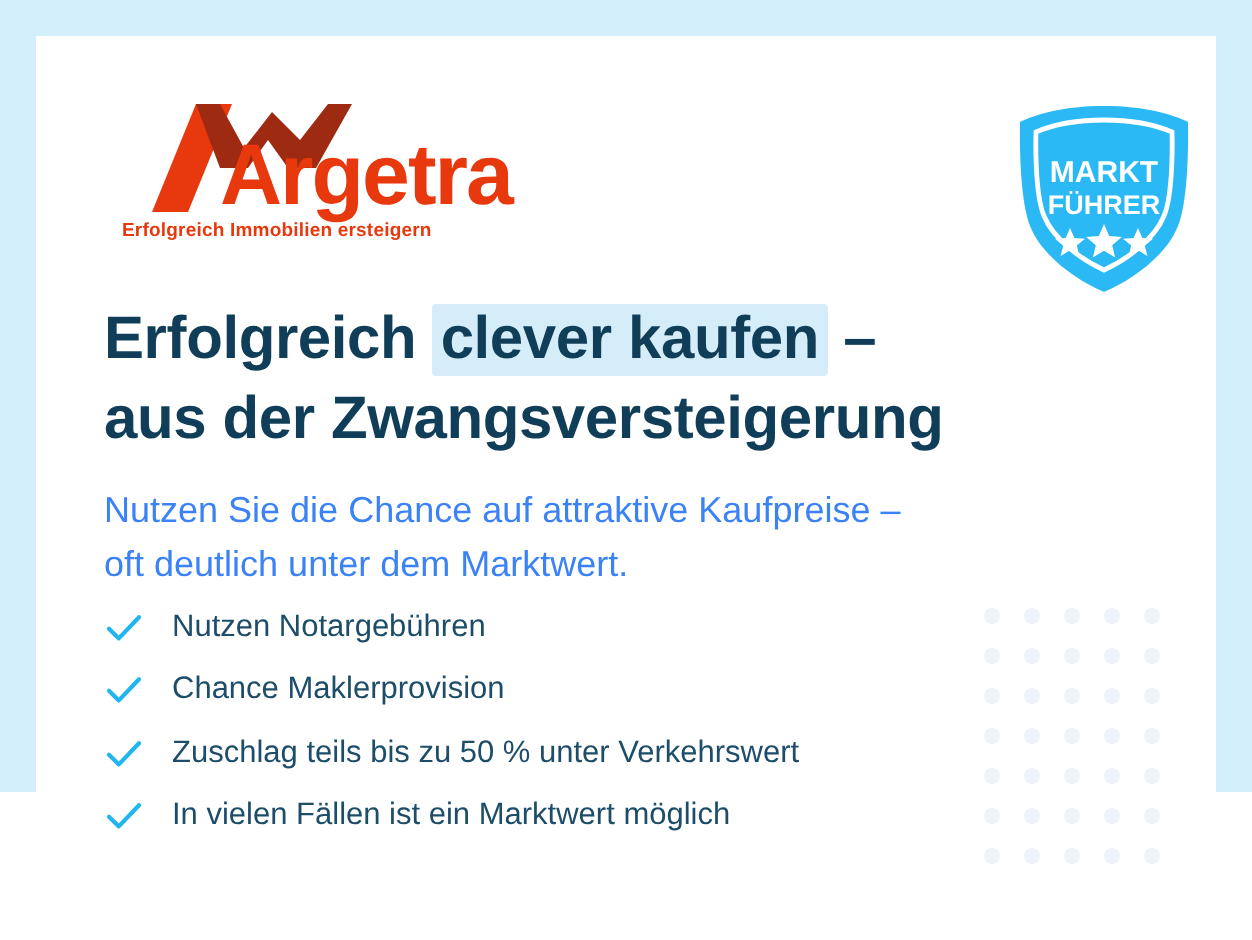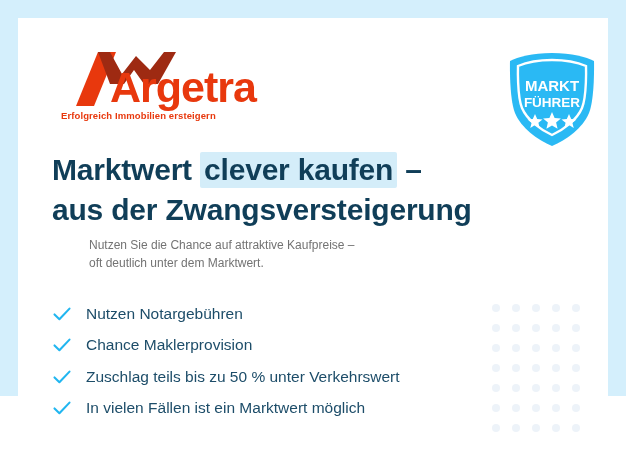--- a/index.html
+++ b/index.html
@@ -107,24 +107,23 @@
     margin-top: 32px;
     -webkit-box-decoration-break: clone;
   }
 
   
   #subtitle {
     position: absolute;
     left: 34px;
     top: 206px;
     width: 480px;
-    font-size: 12px;
+    font-size: 18px;
     line-height: 1.52;
-    color: #737373;
-    margin-left: 37px;
+    color: #3b82f6;
   }
   .sub-line { display: block; white-space: nowrap; }
 
   
   #benefits {
     position: absolute;
     left: 34px;
     top: 281px;
     width: 480px;
     list-style: none;
@@ -217,21 +216,21 @@
         <g fill="#FFFFFF">
           <polygon points="33,64 35.2,69 40.5,69.4 36.4,72.8 37.7,78 33,75.1 28.3,78 29.6,72.8 25.5,69.4 30.8,69"></polygon>
           <polygon points="50,62 52.6,68 58.9,68.5 54.1,72.6 55.6,78.8 50,75.4 44.4,78.8 45.9,72.6 41.1,68.5 47.4,68"></polygon>
           <polygon points="67,64 69.2,69 74.5,69.4 70.4,72.8 71.7,78 67,75.1 62.3,78 63.6,72.8 59.5,69.4 64.8,69"></polygon>
         </g>
       </svg>
     </div>
 
     <h1 id="headline">
       <span class="hl-line">
-        <span>Marktwert </span><span class="hl-mark">clever kaufen</span><span> –</span>
+        <span>Erfolgreich </span><span class="hl-mark">clever kaufen</span><span> –</span>
       </span>
       <span class="hl-line">aus der Zwangsversteigerung</span>
     </h1>
 
     <p id="subtitle">
       <span class="sub-line">Nutzen Sie die Chance auf attraktive Kaufpreise –</span>
       <span class="sub-line">oft deutlich unter dem Marktwert.</span>
     </p>
 
     <ul id="benefits">

